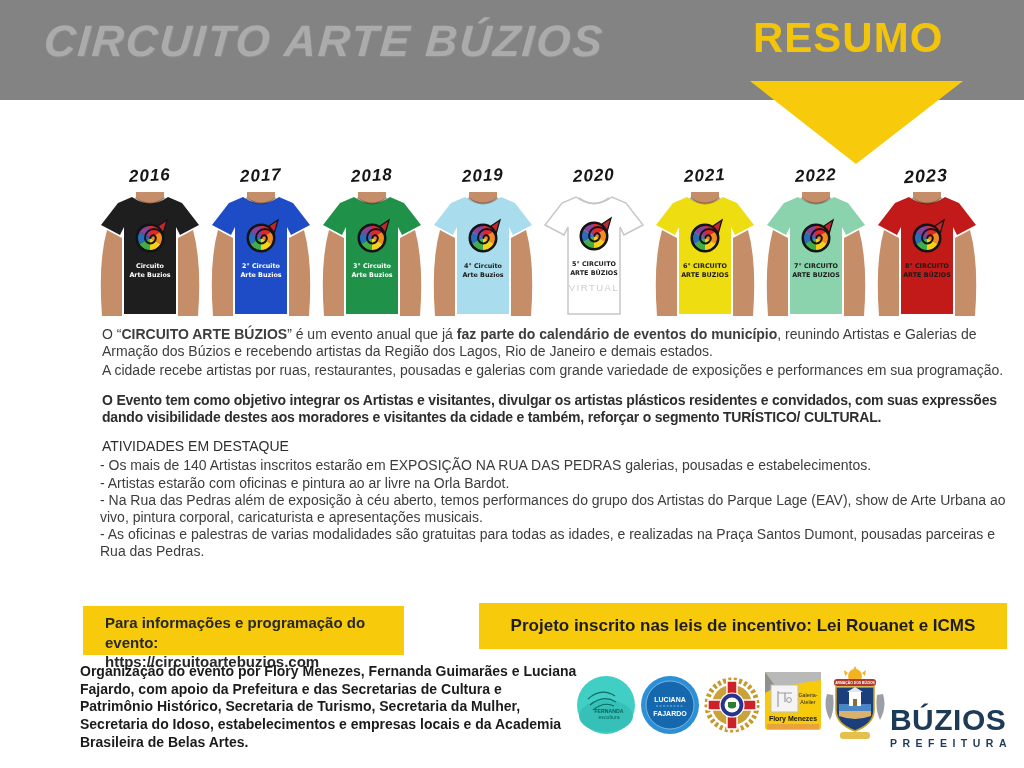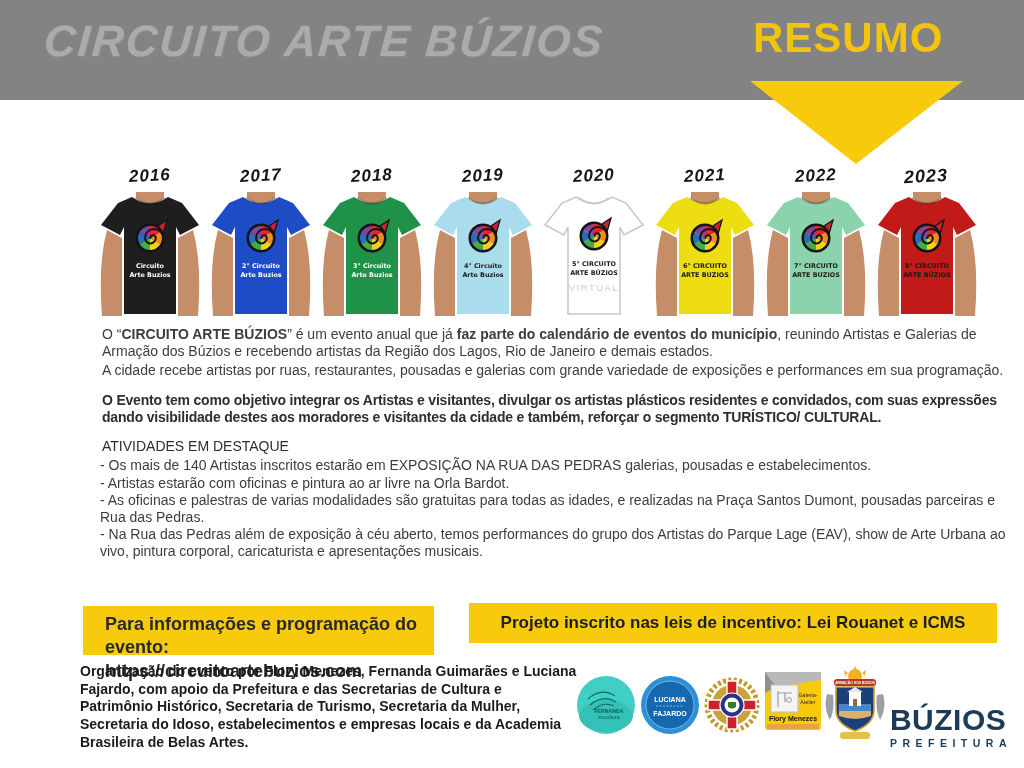--- a/index.html
+++ b/index.html
@@ -35,24 +35,24 @@
 
   
   .body-text{position:absolute;left:100px;top:324px;width:906px;font-size:14px;line-height:1.22;
              color:#3d3d3d;}
   .body-text p{margin:2px;}
   .p2{margin-top:13px !important;font-weight:bold;color:#2e2e2e;letter-spacing:-0.2px;}
   .activities-heading{margin-top:12px !important;font-weight:normal;color:#2e2e2e;}
   .bullets p{margin:0;}
 
   
-  .info-box{position:absolute;left:83px;top:606px;width:351px;height:49px;background:#f7cb0b;
-            box-sizing:border-box;padding:7px 0 0 22px;font-weight:bold;font-size:18px;
+  .info-box{position:absolute;left:83px;top:606px;width:321px;height:49px;background:#f7cb0b;
+            box-sizing:border-box;padding:7px 0 0 22px;font-weight:bold;font-size:15px;
             line-height:1.3;color:#282828;}
-  .incentive-box{position:absolute;left:469px;top:603px;width:528px;height:40px;background:#f7cb0b;
+  .incentive-box{position:absolute;left:479px;top:603px;width:528px;height:46px;background:#f7cb0b;
                  display:flex;align-items:center;justify-content:center;font-weight:bold;
                  font-size:17px;color:#1c1c1c;}
 
   
   .org-text{position:absolute;left:80px;top:663px;width:498px;font-weight:bold;font-size:14px;
             line-height:1.26;color:#1b1b1b;}
   .logos{position:absolute;left:576px;top:662px;width:436px;height:86px;display:flex;
          align-items:center;justify-content:space-between;}
   .prefeitura-block{text-align:left;color:#1d3a57;line-height:1;}
   .prefeitura-name{font-size:30px;font-weight:800;letter-spacing:0.5px;margin-top:44px;}
@@ -199,22 +199,22 @@
   </div>
 
   <div class="body-text">
     <p><span>O “</span><b>CIRCUITO ARTE BÚZIOS</b><span>” é um evento anual que já </span><b>faz parte do calendário de eventos do município</b><span>, reunindo Artistas e Galerias de Armação dos Búzios e recebendo artistas da Região dos Lagos, Rio de Janeiro e demais estados.</span></p>
     <p>A cidade recebe artistas por ruas, restaurantes, pousadas e galerias com grande variedade de exposições e performances em sua programação.</p>
     <p class="p2">O Evento tem como objetivo integrar os Artistas e visitantes, divulgar os artistas plásticos residentes e convidados, com suas expressões dando visibilidade destes aos moradores e visitantes da cidade e também, reforçar o segmento TURÍSTICO/ CULTURAL.</p>
     <p class="activities-heading">ATIVIDADES EM DESTAQUE</p>
     <div class="bullets">
       <p>- Os mais de 140 Artistas inscritos estarão em EXPOSIÇÃO NA RUA DAS PEDRAS galerias, pousadas e estabelecimentos.</p>
       <p>- Artistas estarão com oficinas e pintura ao ar livre na Orla Bardot.</p>
+      <p>- Na Rua das Pedras além de exposição à céu aberto, temos performances do grupo dos Artistas do Parque Lage (EAV), show de Arte Urbana ao vivo, pintura corporal, caricaturista e apresentações musicais.</p>
       <p>- As oficinas e palestras de varias modalidades são gratuitas para todas as idades, e realizadas na Praça Santos Dumont, pousadas parceiras e Rua das Pedras.</p>
-      <p>- Na Rua das Pedras além de exposição à céu aberto, temos performances do grupo dos Artistas do Parque Lage (EAV), show de Arte Urbana ao vivo, pintura corporal, caricaturista e apresentações musicais.</p>
     </div>
   </div>
 
   <div class="info-box">
     <div>Para informações e programação do evento:</div>
     <div>https://circuitoartebuzios.com</div>
   </div>
   <div class="incentive-box">
     <span>Projeto inscrito nas leis de incentivo: Lei Rouanet e ICMS</span>
   </div>

